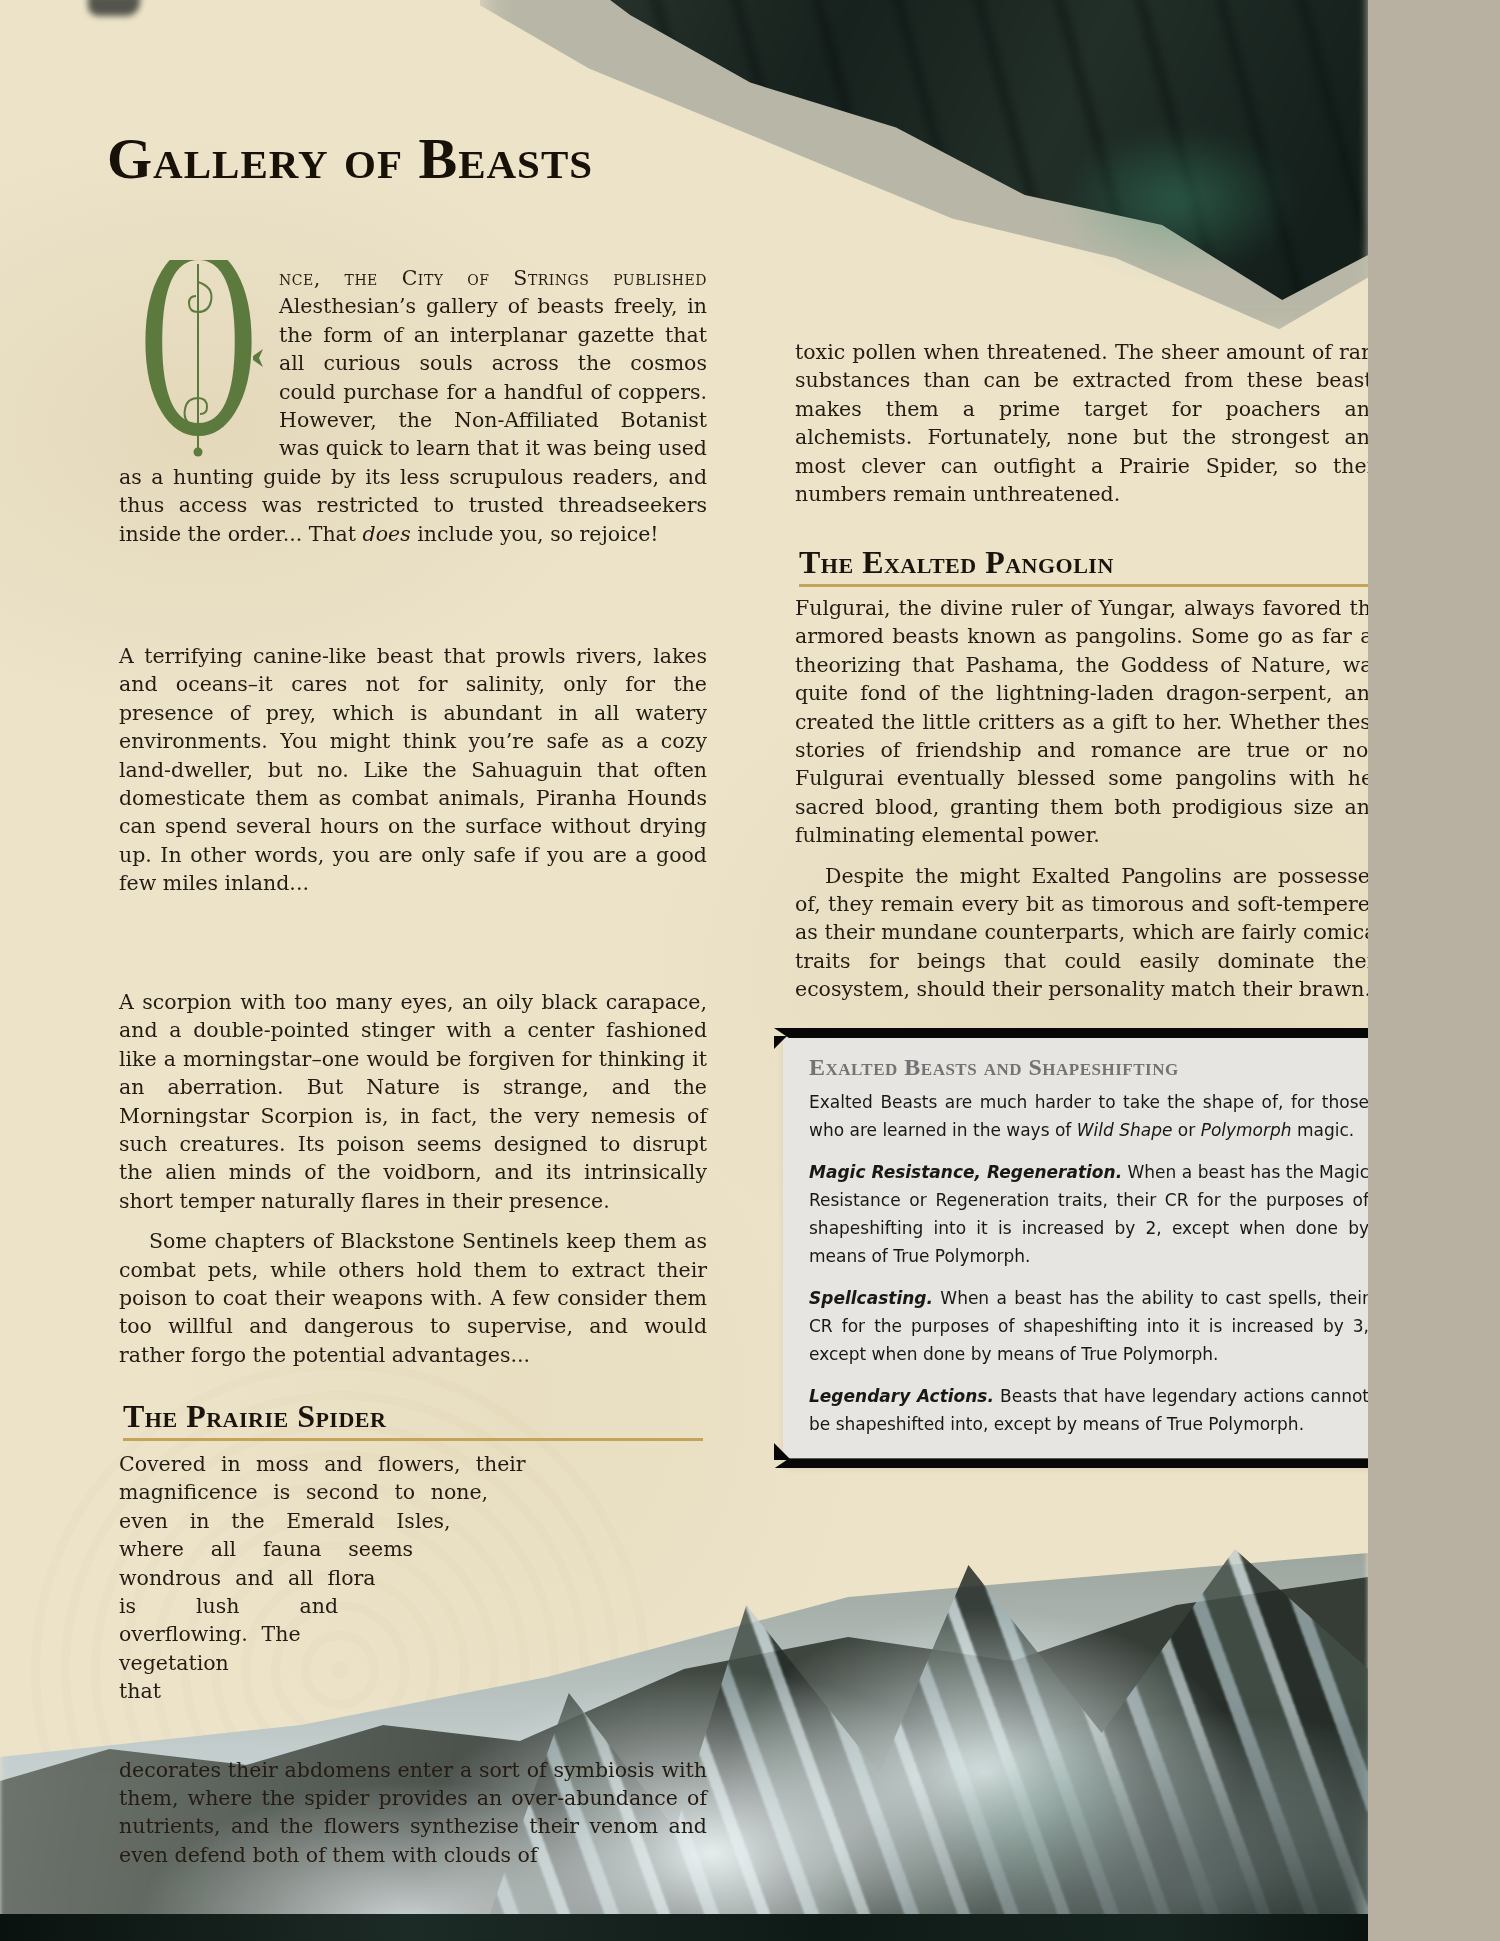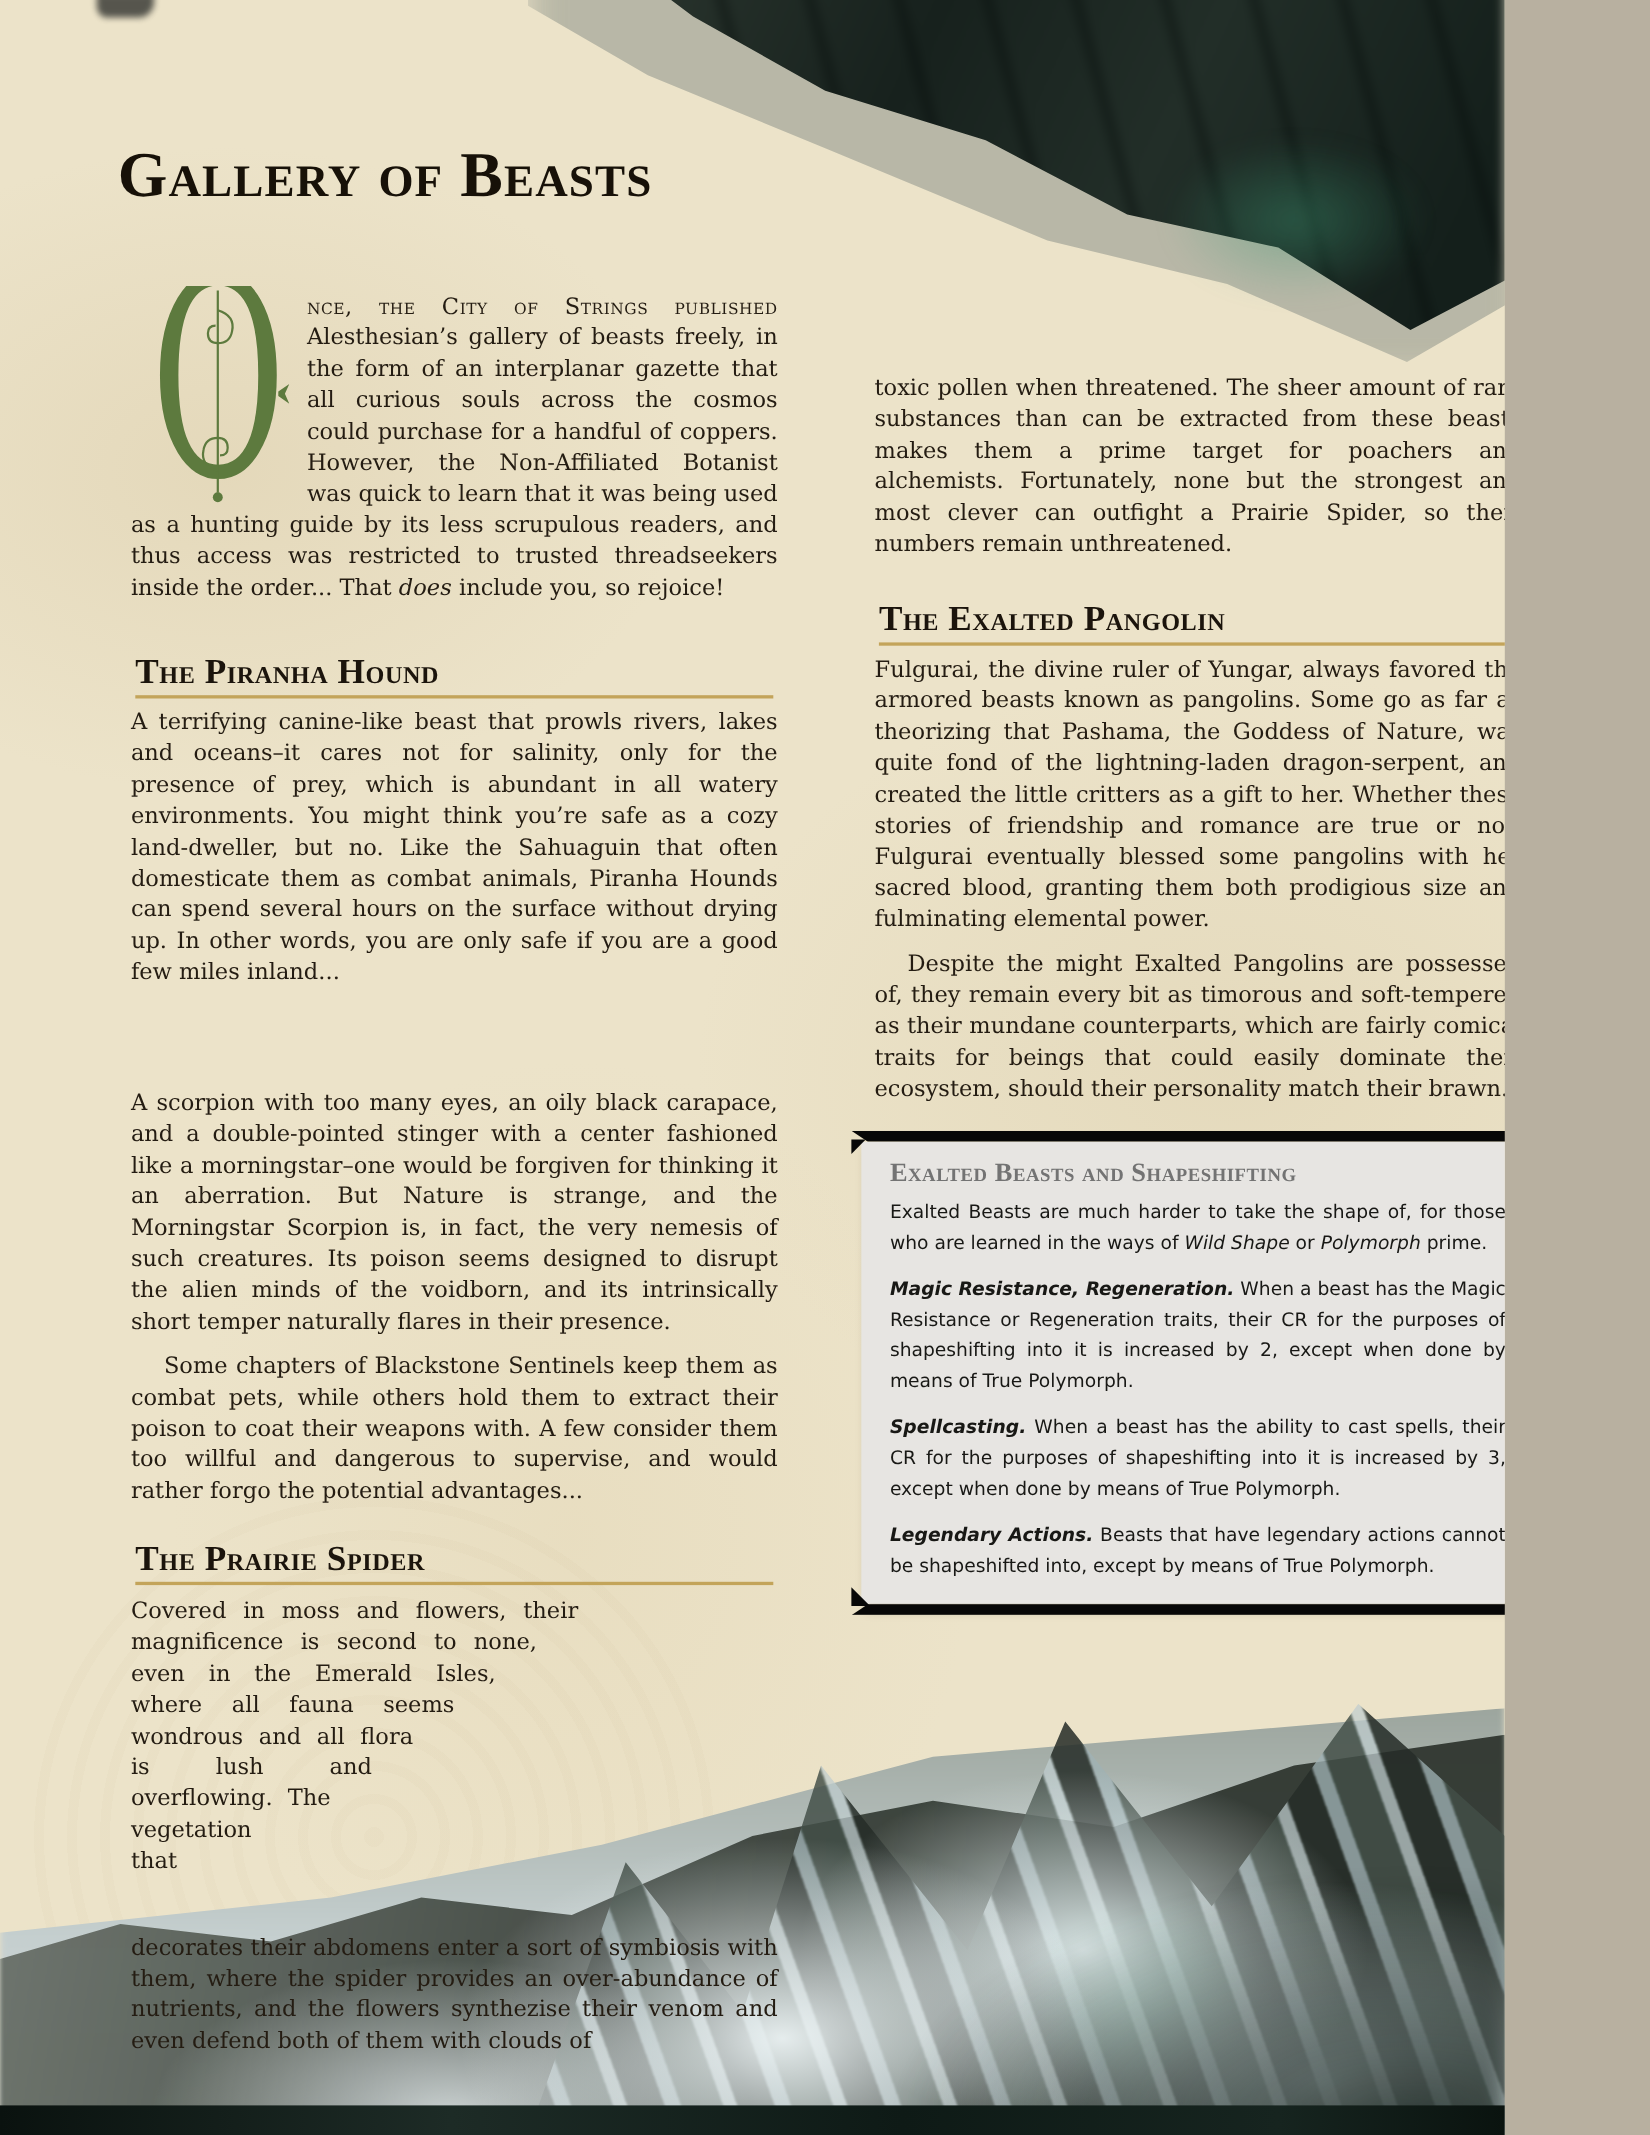--- a/index.html
+++ b/index.html
@@ -169,23 +169,20 @@
       <circle cx="67" cy="192" r="4.5" fill="#5d7a3e"></circle>
       <path d="M67 22 q16 5 13 19 q-2 11 -13 11 q-9 0 -9 -9 q0 -7 7 -7" fill="none" stroke="#5d7a3e" stroke-width="2"></path>
       <path d="M67 168 q-16 -5 -13 -19 q2 -11 13 -11 q9 0 9 9 q0 7 -7 7" fill="none" stroke="#5d7a3e" stroke-width="2"></path>
       <path d="M122 96 l10 -7 l-4 9 l4 9 l-10 -7 z" fill="#5d7a3e"></path>
     </svg>
     <p class="body-p">
       <span class="smallcaps-lead">nce, the City of Strings published</span><span> Alesthesian’s gallery of beasts freely, in the form of an interplanar gazette that all curious souls across the cosmos could purchase for a handful of coppers. However, the Non-Affiliated Botanist was quick to learn that it was being used as a hunting guide by its less scrupulous readers, and thus access was restricted to trusted threadseekers inside the order... That </span><span class="it">does</span><span> include you, so rejoice!</span>
     </p>
   </div>
 
-  <div class="blk colL" id="h-piranha">
-    <h2 class="sect-h">The Piranha Hound</h2>
-  </div>
   <div class="blk colL" id="p-piranha">
     <p class="body-p">A terrifying canine-like beast that prowls rivers, lakes and oceans–it cares not for salinity, only for the presence of prey, which is abundant in all watery environments. You might think you’re safe as a cozy land-dweller, but no. Like the Sahuaguin that often domesticate them as combat animals, Piranha Hounds can spend several hours on the surface without drying up. In other words, you are only safe if you are a good few miles inland...</p>
   </div>
 
   <div class="blk colL" id="p-scorpion">
     <p class="body-p">A scorpion with too many eyes, an oily black carapace, and a double-pointed stinger with a center fashioned like a morningstar–one would be forgiven for thinking it an aberration. But Nature is strange, and the Morningstar Scorpion is, in fact, the very nemesis of such creatures. Its poison seems designed to disrupt the alien minds of the voidborn, and its intrinsically short temper naturally flares in their presence.</p>
     <p class="body-p indent">Some chapters of Blackstone Sentinels keep them as combat pets, while others hold them to extract their poison to coat their weapons with. A few consider them too willful and dangerous to supervise, and would rather forgo the potential advantages...</p>
   </div>
 
   <div class="blk colL" id="h-prairie">
@@ -208,21 +205,21 @@
     <p class="body-p indent">Despite the might Exalted Pangolins are possessed of, they remain every bit as timorous and soft-tempered as their mundane counterparts, which are fairly comical traits for beings that could easily dominate their ecosystem, should their personality match their brawn.</p>
   </div>
 
   <div class="blk colR" id="sidebar-note">
     <div class="note-bar top"></div>
     <div class="corner-fold fold-tl"></div>
     <div class="corner-fold fold-tr"></div>
     <div class="note-body">
       <h3 class="note-h">Exalted Beasts and Shapeshifting</h3>
       <p class="note-p">
-        <span>Exalted Beasts are much harder to take the shape of, for those who are learned in the ways of </span><span class="it">Wild Shape</span><span> or </span><span class="it">Polymorph</span><span> prime.</span>
+        <span>Exalted Beasts are much harder to take the shape of, for those who are learned in the ways of </span><span class="it">Wild Shape</span><span> or </span><span class="it">Polymorph</span><span> magic.</span>
       </p>
       <p class="note-p">
         <span class="note-lead">Magic Resistance, Regeneration.</span><span> When a beast has the Magic Resistance or Regeneration traits, their CR for the purposes of shapeshifting into it is increased by 2, except when done by means of True Polymorph.</span>
       </p>
       <p class="note-p">
         <span class="note-lead">Spellcasting.</span><span> When a beast has the ability to cast spells, their CR for the purposes of shapeshifting into it is increased by 3, except when done by means of True Polymorph.</span>
       </p>
       <p class="note-p">
         <span class="note-lead">Legendary Actions.</span><span> Beasts that have legendary actions cannot be shapeshifted into, except by means of True Polymorph.</span>
       </p>

